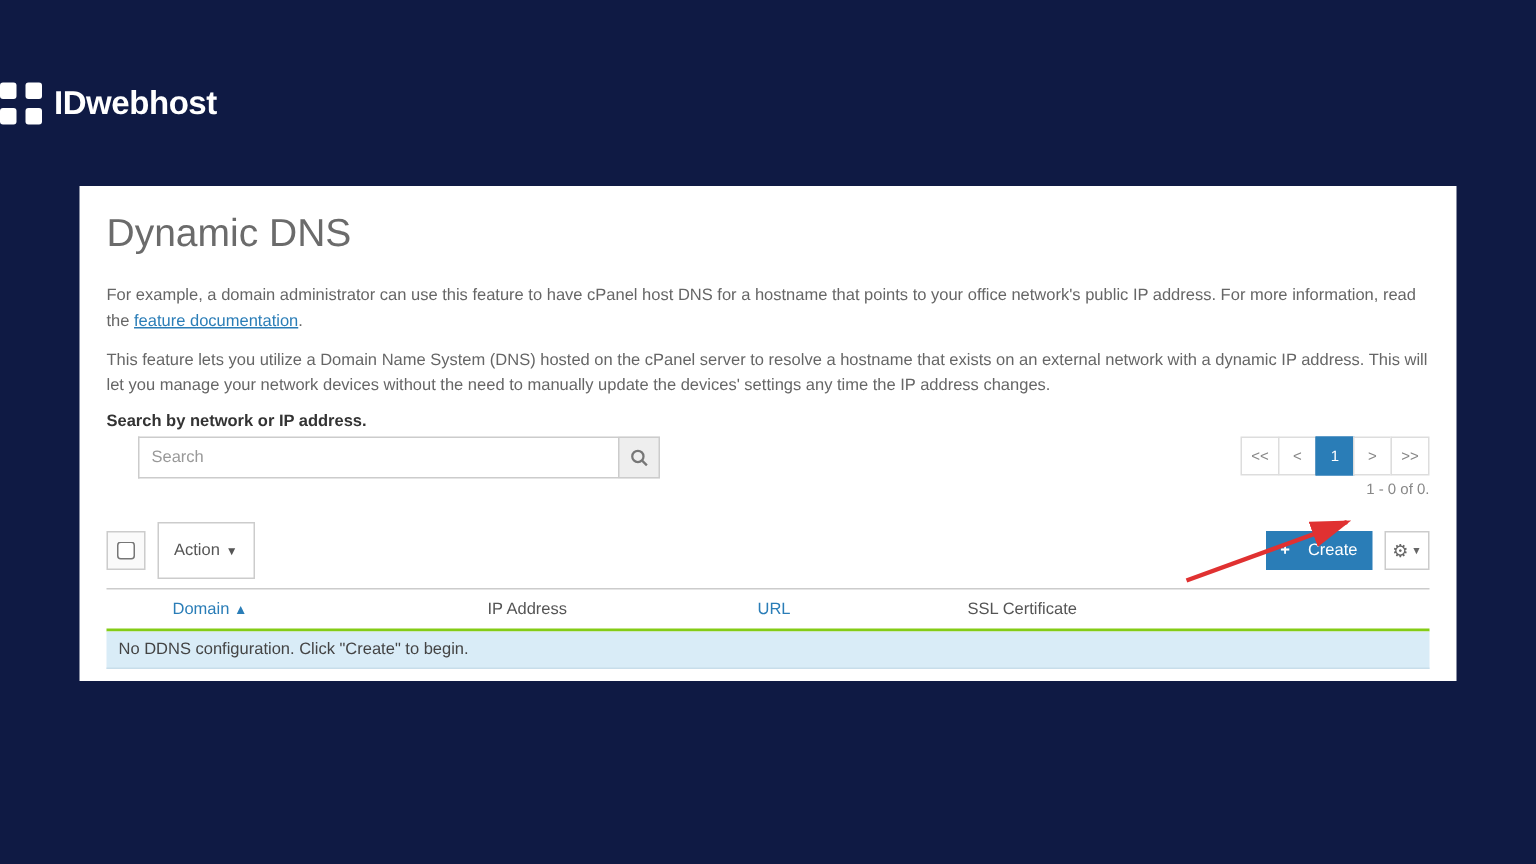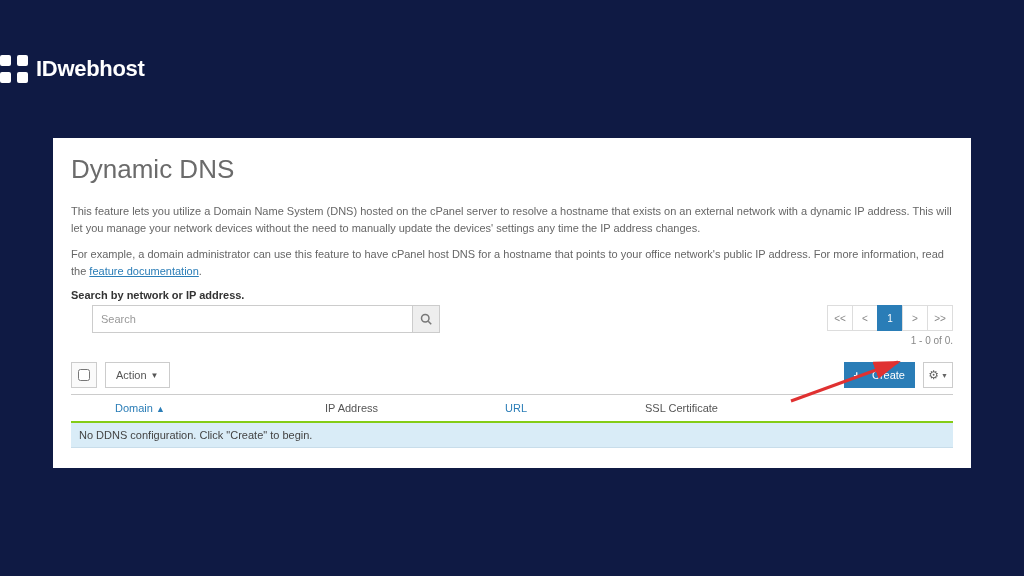--- a/index.html
+++ b/index.html
@@ -13,21 +13,21 @@
   .logo-mark span { position: absolute; background: #fff; border-radius: 2px; }
   .m1 { width: 11px; height: 11px; top: 0; left: 0; }
   .m2 { width: 11px; height: 11px; top: 0; right: 0; }
   .m3 { width: 11px; height: 11px; bottom: 0; left: 0; }
   .m4 { width: 11px; height: 11px; bottom: 0; right: 0; }
   .logo-text { font-size: 22px; font-weight: 700; letter-spacing: -0.3px; }
 
   
   .panel {
     position: absolute;
-    left: 53px; right: 53px; top: 138px;
+    left: 53px; right: 53px; top: 124px;
     background: #fff;
     padding: 16px 18px 60px 18px;
     height: 330px;
   }
 
   .page-title { font-size: 26px; color: #6b6b6b; font-weight: 400; margin-bottom: 18px; }
 
   .desc { font-size: 11px; color: #666; line-height: 1.5; margin-bottom: 10px; }
   .desc a { color: #2a7db7; text-decoration: underline; }
 
@@ -59,21 +59,21 @@
     display: flex; align-items: center; justify-content: space-between;
     margin-top: 16px; padding-bottom: 6px; border-bottom: 1px solid #ccc;
   }
   .action-left { display: flex; gap: 8px; align-items: center; }
   .chkbox {
     width: 26px; height: 26px; border: 1px solid #ccc; display: flex;
     align-items: center; justify-content: center; background: #fafafa;
   }
   .chkbox input { width: 12px; height: 12px; }
   .action-dd {
-    height: 26px; border: 1px solid #ccc; background: #fff; padding: 0 10px;
+    height: 38px; border: 1px solid #ccc; background: #fff; padding: 0 10px;
     font-size: 11px; color: #555; display: flex; align-items: center; gap: 4px; cursor: pointer;
   }
   .action-right { display: flex; gap: 8px; align-items: center; }
   .create-btn {
     height: 26px; background: #2a7db7; color: #fff; border: none;
     padding: 0 10px; font-size: 11px; display: flex; align-items: center; gap: 12px;
     cursor: pointer;
   }
   .gear-btn {
     height: 26px; width: 30px; border: 1px solid #ccc; background: #fff;
@@ -113,24 +113,24 @@
         <span class="m4"></span>
     </div>
     <div class="logo-text">IDwebhost</div>
   </div>
 </div>
 
 <div class="panel">
 
   <h1 class="page-title">Dynamic DNS</h1>
 
-  <p class="desc">This feature lets you utilize a Domain Name System (DNS) hosted on the cPanel server to resolve a hostname that exists on an external network with a dynamic IP address. This will let you manage your network devices without the need to manually update the devices' settings any time the IP address changes.</p>
   <p class="desc">
     <span>For example, a domain administrator can use this feature to have cPanel host DNS for a hostname that points to your office network's public IP address. For more information, read the </span><a href="#">feature documentation</a><span>.</span>
   </p>
+  <p class="desc">This feature lets you utilize a Domain Name System (DNS) hosted on the cPanel server to resolve a hostname that exists on an external network with a dynamic IP address. This will let you manage your network devices without the need to manually update the devices' settings any time the IP address changes.</p>
 
   <div class="search-label">Search by network or IP address.</div>
   <div class="search-row">
     <div class="search-box">
       <input class="search-input" placeholder="Search" style="">
       <div class="search-btn">
         <svg width="12" height="12" viewBox="0 0 16 16" fill="none" stroke="#777" stroke-width="2">
             <circle cx="7" cy="7" r="5"></circle>
             <line x1="11" y1="11" x2="15" y2="15"></line>
           </svg>

